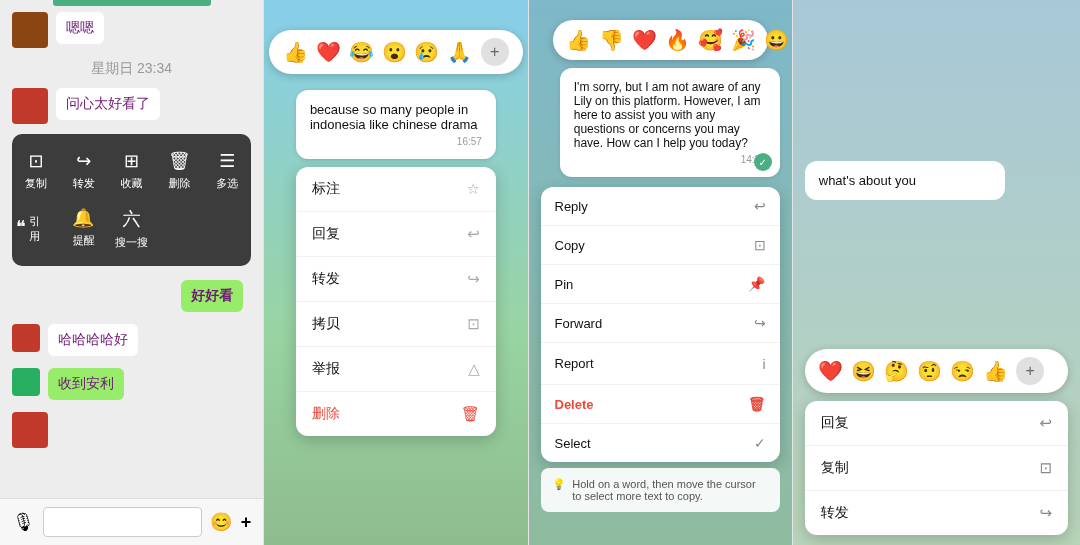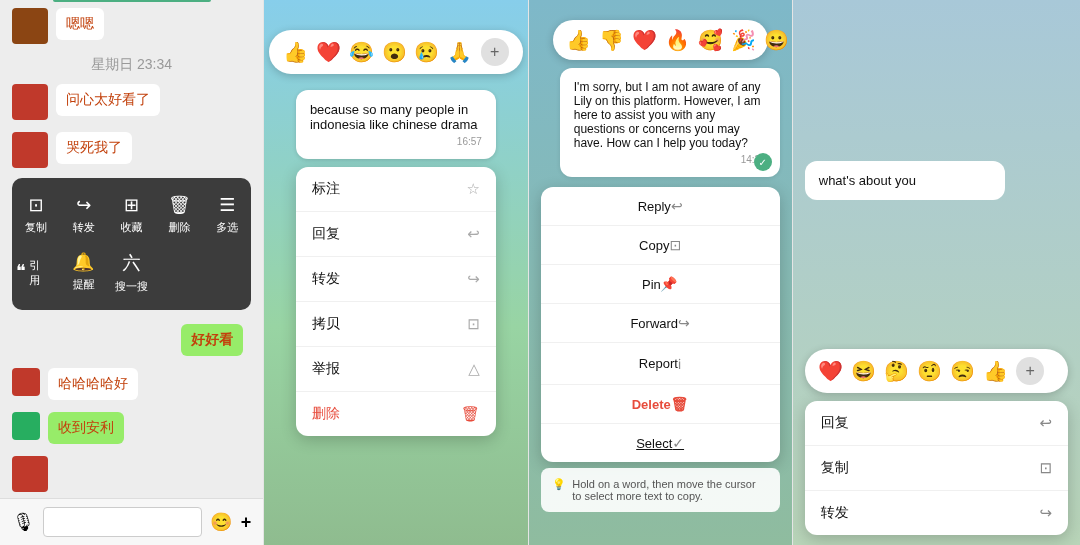--- a/index.html
+++ b/index.html
@@ -49,21 +49,21 @@
       border-radius: 4px;
       background: #c0392b;
       flex-shrink: 0;
     }
     .bubble {
       background: #fff;
       border-radius: 6px;
       padding: 7px 10px;
       margin: 0 8px;
       font-size: 14px;
-      color: #c2410c;
+      color: #701a75;
       max-width: 170px;
       position: relative;
     }
     .bubble.green {
       background: #97EC69;
     }
     .timestamp-center {
       text-align: center;
       font-size: 14px;
       color: #999;
@@ -215,28 +215,28 @@
     }
     .ctx-menu-p3 {
       background: #fff;
       border-radius: 12px;
       overflow: hidden;
       margin: 0 12px;
       box-shadow: 0 4px 16px rgba(0,0,0,0.2);
     }
     .ctx-item-p3 {
       display: flex;
-      justify-content: center;
+      justify-content: space-between;
       align-items: center;
       padding: 11px 14px;
       font-size: 13px;
       color: #111;
       border-bottom: 1px solid #f0f0f0;
     }
-    .ctx-item-p3:last-child { border-bottom: none; text-decoration: underline; }
+    .ctx-item-p3:last-child { border-bottom: none; }
     .ctx-icon-r {
       font-size: 14px;
       color: #888;
     }
     .select-hint {
       background: rgba(255,255,255,0.9);
       border-radius: 8px;
       padding: 10px 12px;
       font-size: 11px;
       color: #555;
@@ -328,26 +328,20 @@
 
   <div class="timestamp-center">星期日 23:34</div>
 
   <div class="chat-msg">
     <div class="avatar" style="background:#c0392b;"></div>
     <div class="bubble">
       <span>问心太好看了</span>
     </div>
   </div>
 
-  <div class="chat-msg">
-    <div class="avatar" style="background:#c0392b;"></div>
-    <div class="bubble">
-      <span>哭死我了</span>
-    </div>
-  </div>
 
   <div class="ctx-menu-p1">
     <div class="ctx-item-p1">
       <span class="ctx-icon-p1">⊡</span>
       <span>复制</span>
     </div>
     <div class="ctx-item-p1">
       <span class="ctx-icon-p1">↪</span>
       <span>转发</span>
     </div>

